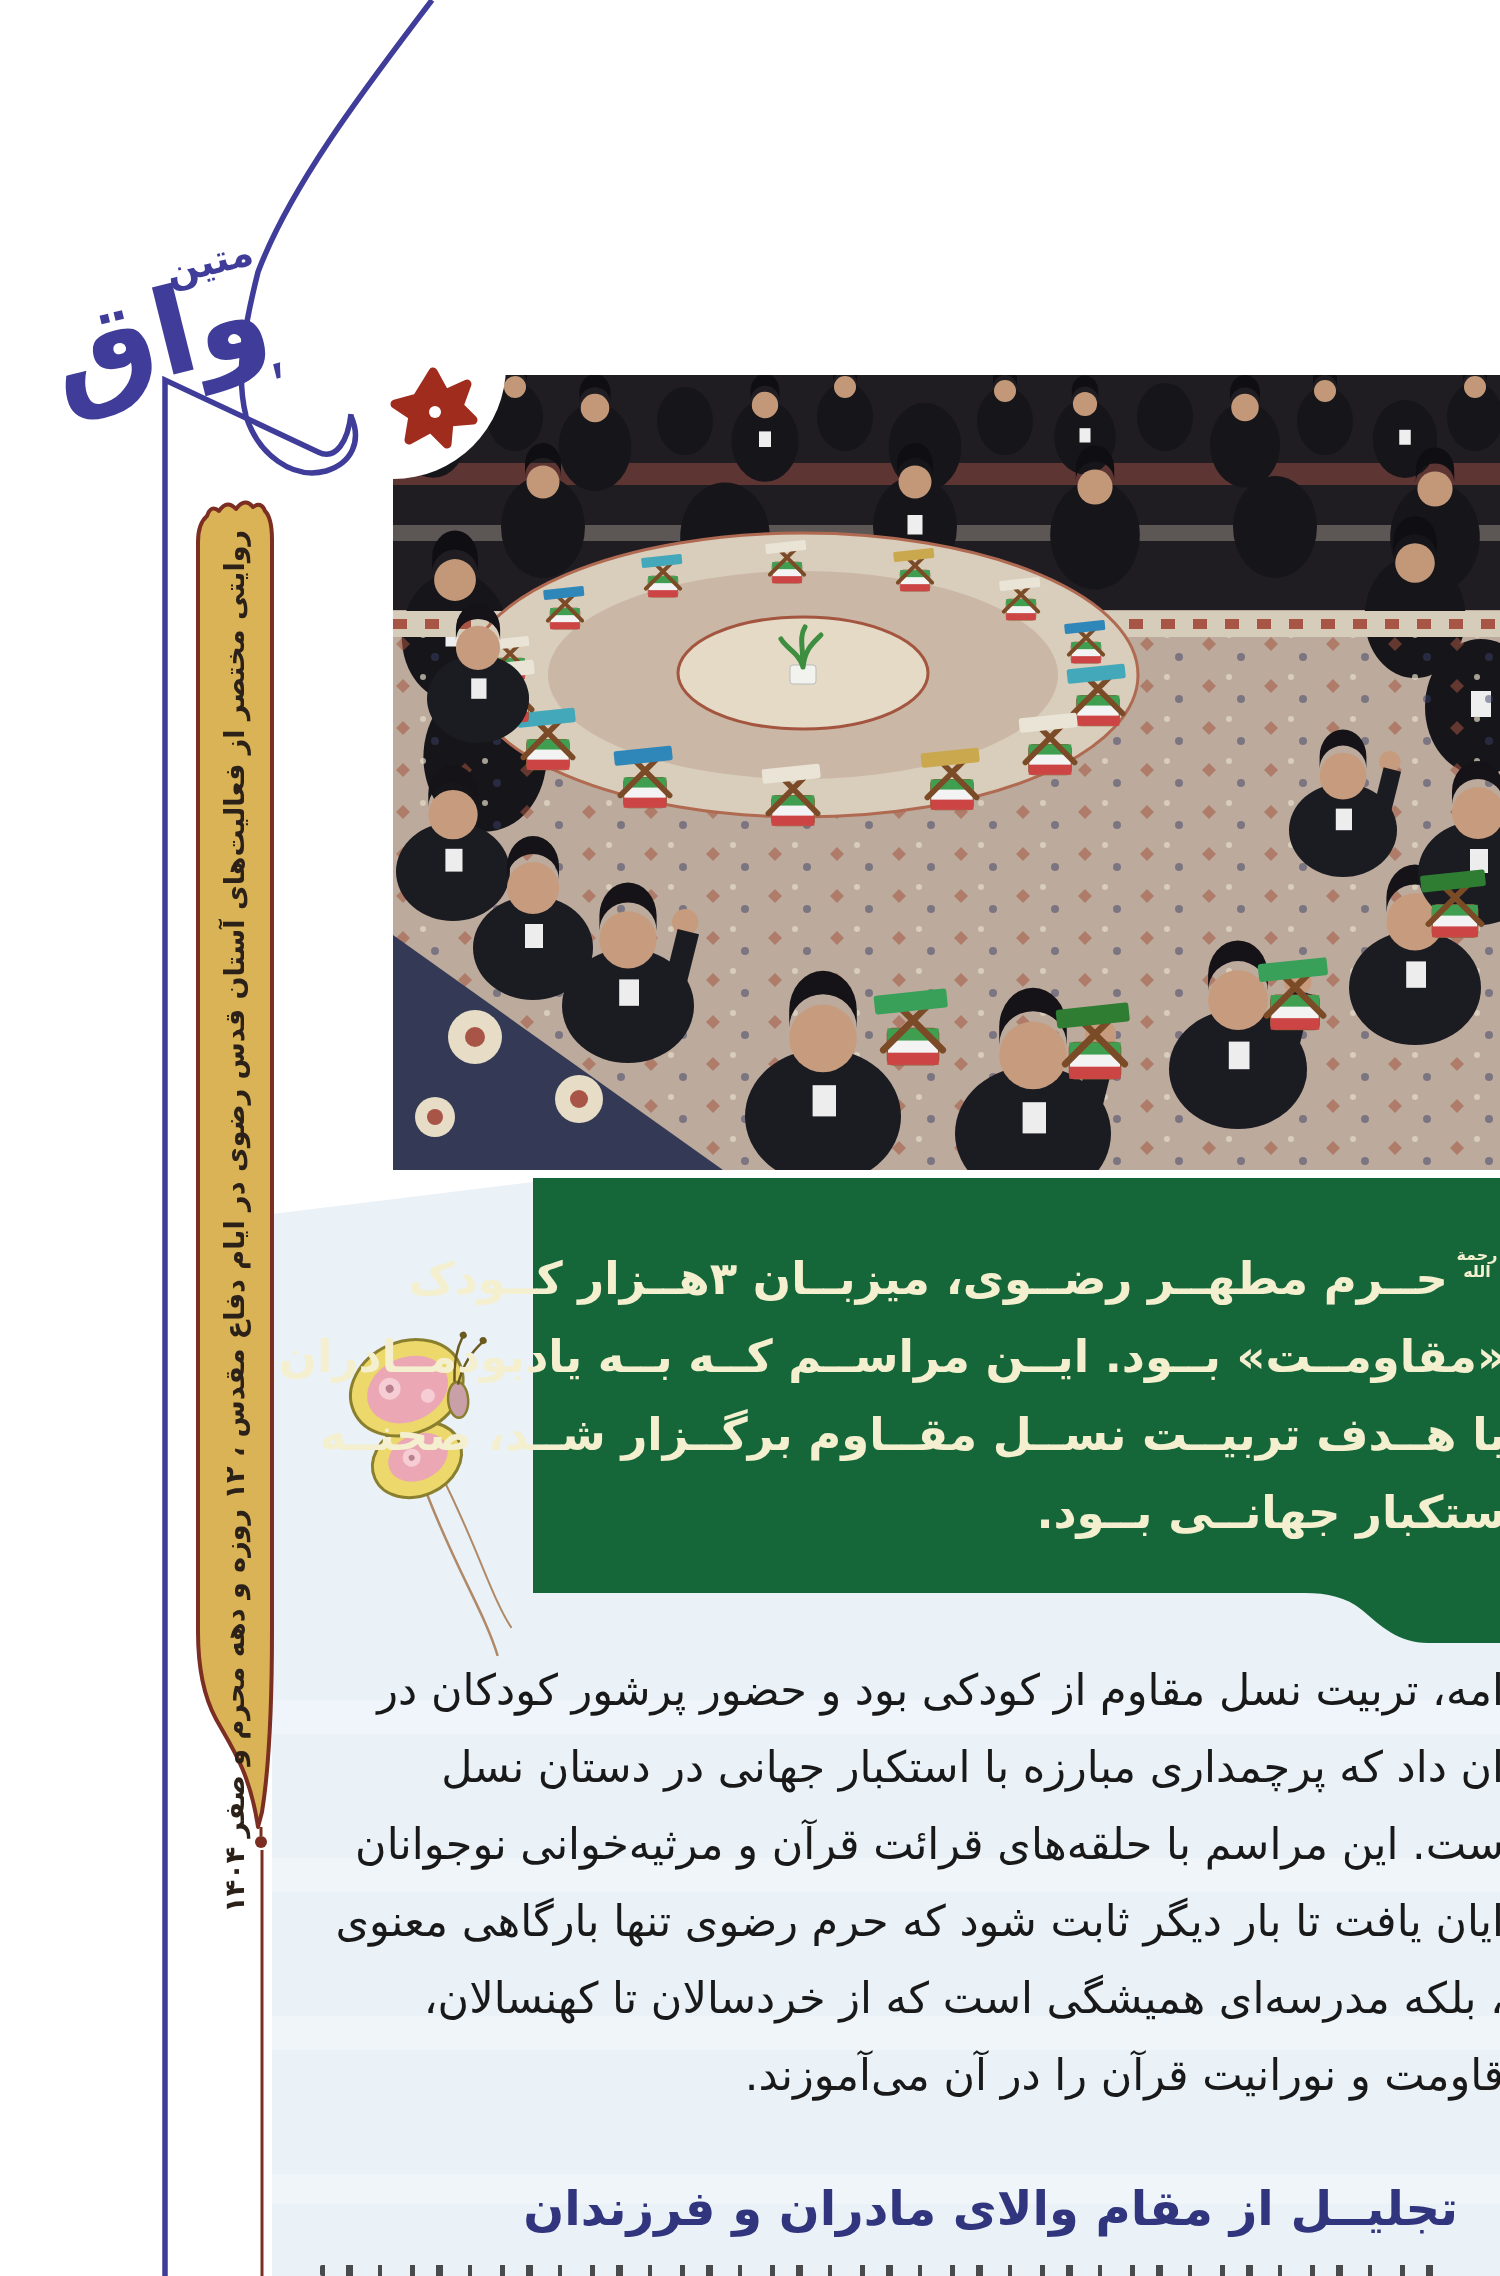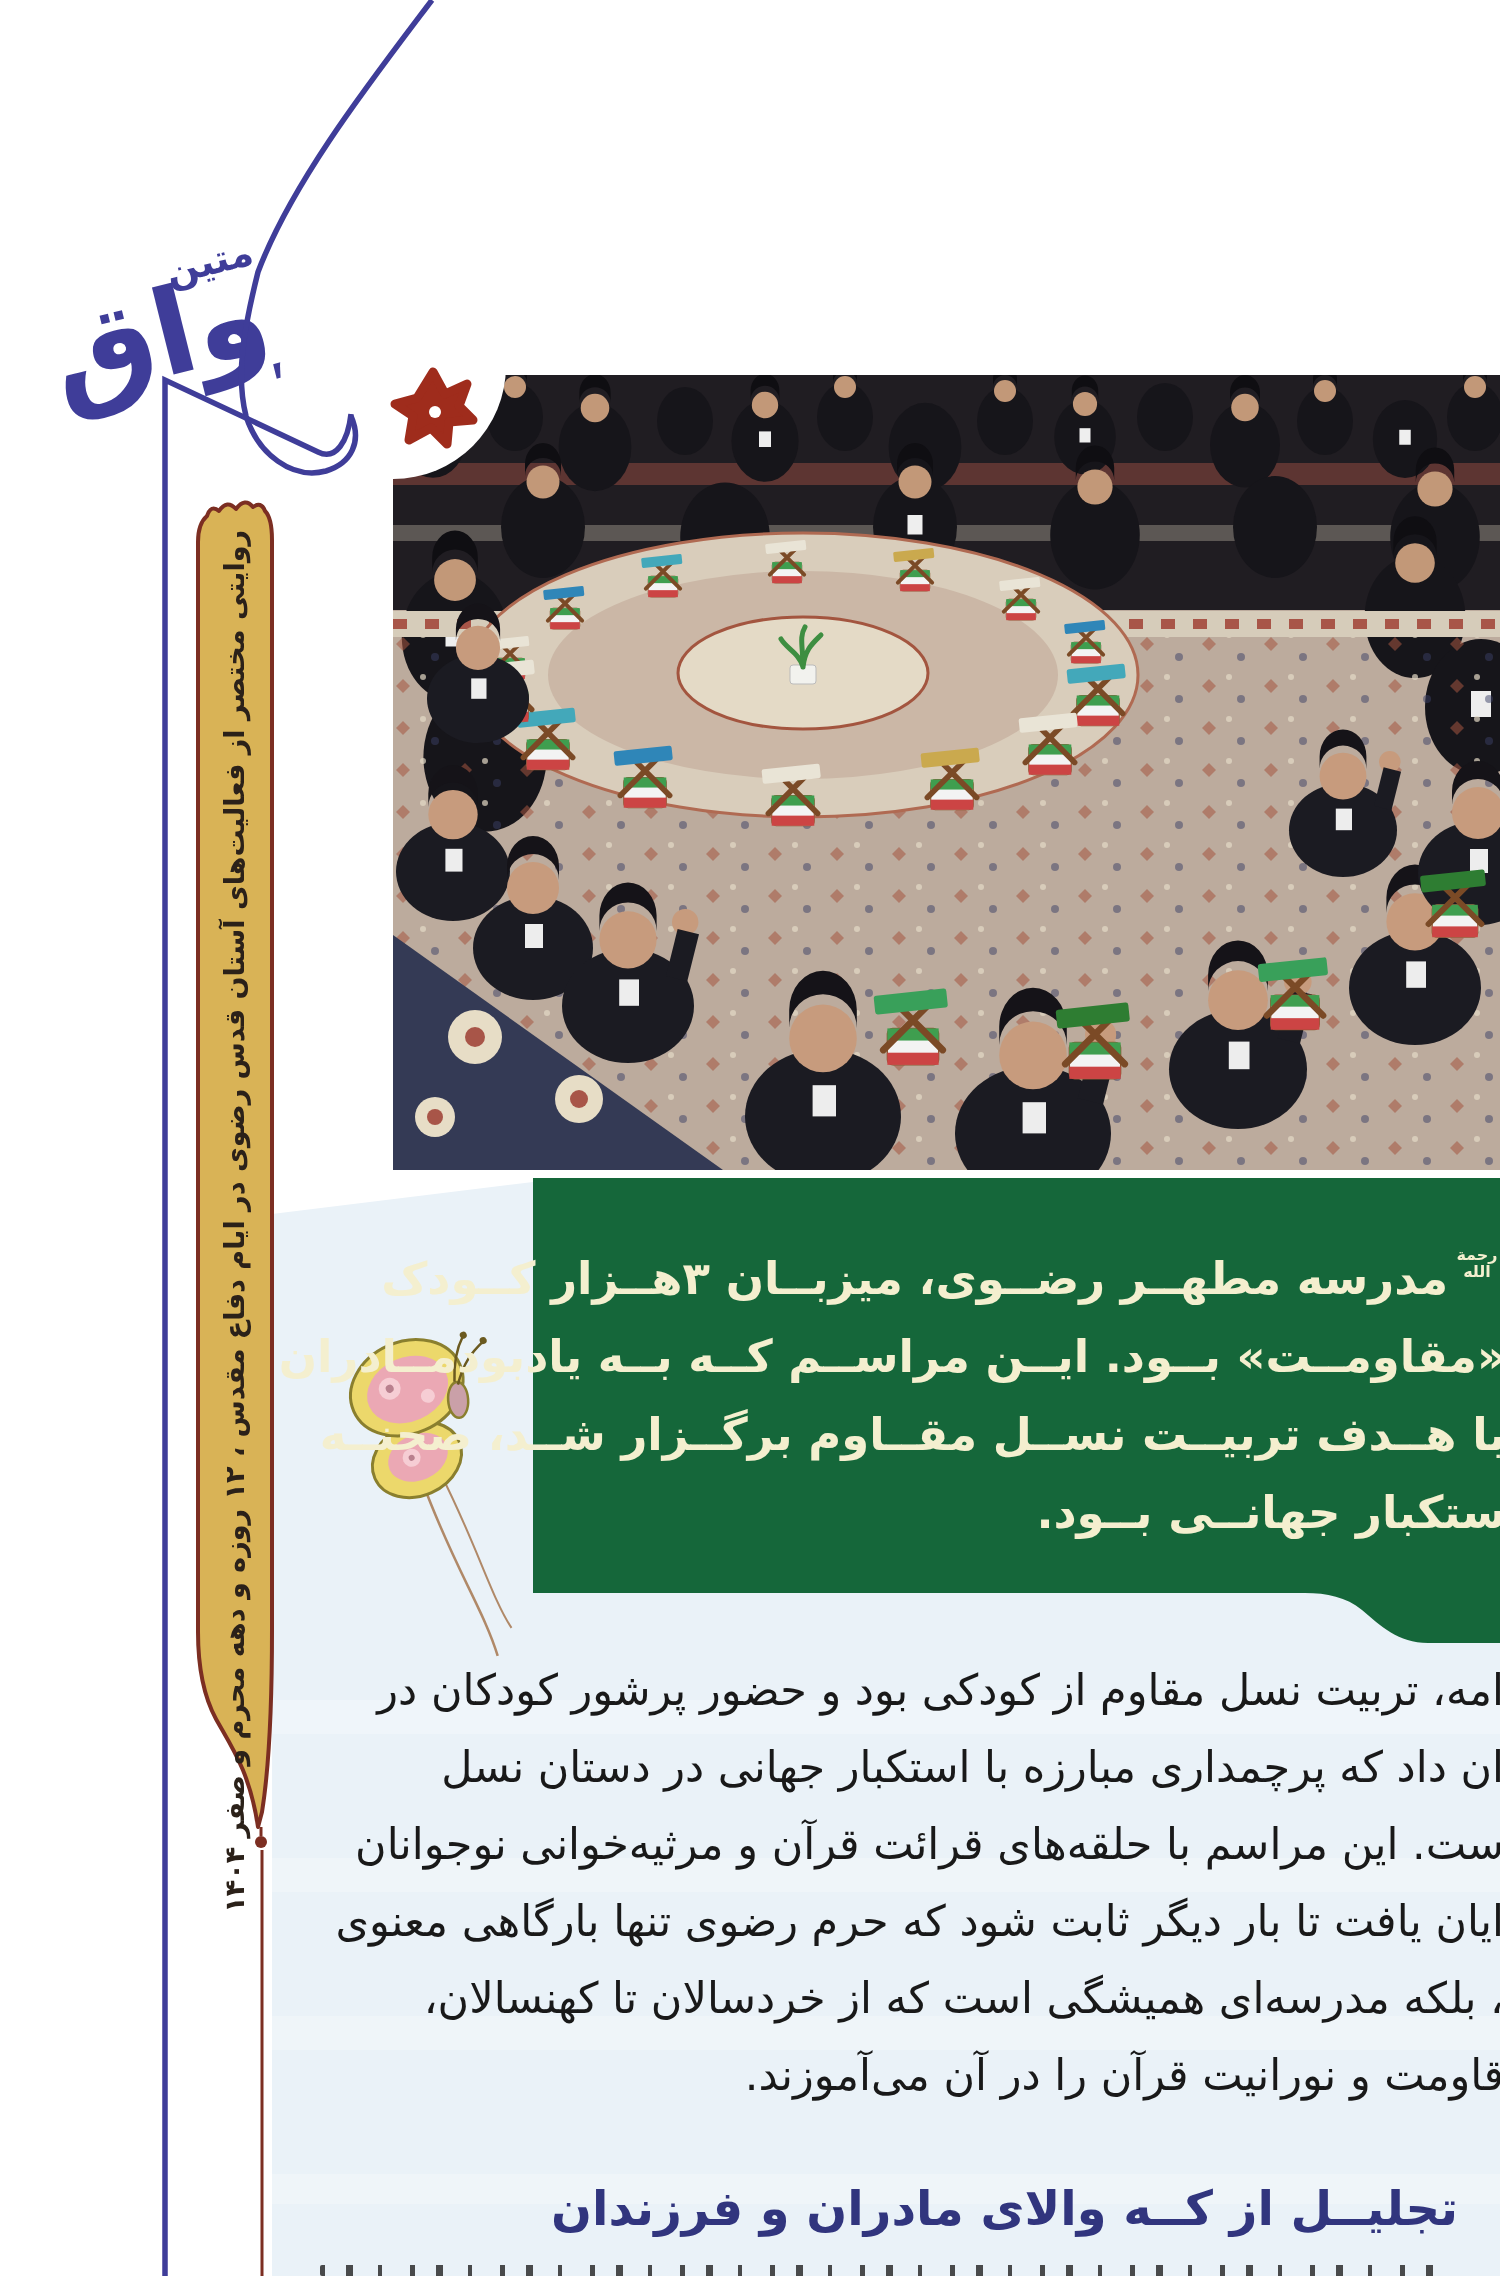--- a/index.html
+++ b/index.html
@@ -516,32 +516,32 @@
         <circle cx="-4" cy="-36" r="4" fill="#b9808e"></circle>
       <circle cx="28" cy="-14" r="7" fill="#f6cdd4"></circle>
       <ellipse cx="54" cy="2" rx="10" ry="18" fill="#caa0a8" stroke="#8a7f2e" stroke-width="2.5" transform="rotate(20 54 2)"></ellipse>
       <path d="M60,-12 C74,-30 86,-36 100,-41 M58,-16 C66,-36 74,-46 84,-54" stroke="#6b5a20" stroke-width="2.5" fill="none"></path>
       <circle cx="101" cy="-42" r="3.5" fill="#6b5a20"></circle>
         <circle cx="85" cy="-55" r="3.5" fill="#6b5a20"></circle>
     </g>
   </svg>
 
   <div id="green-lines" class="abs">
-    <div class="gline"><span class="seal">رحمة الله</span><span>مدرسه مطهــر رضــوی، میزبــان ۳هــزار کــودک</span></div>
+    <div class="gline"><span class="seal">رحمة الله</span><span>حــرم مطهــر رضــوی، میزبــان ۳هــزار کــودک</span></div>
     <div class="gline">«مقاومــت» بــود. ایــن مراســم کــه بــه یادبودمــادران</div>
     <div class="gline">با هــدف تربیــت نســل مقــاوم برگــزار شــد، صحنــه</div>
     <div class="gline">ستکبار جهانــی بــود.</div>
   </div>
 
   <div id="body-lines" class="abs">
     <div class="bline">امه، تربیت نسل مقاوم از کودکی بود و حضور پرشور کودکان در</div>
     <div class="bline">ان داد که پرچمداری مبارزه با استکبار جهانی در دستان نسل</div>
     <div class="bline">ست. این مراسم با حلقه‌های قرائت قرآن و مرثیه‌خوانی نوجوانان</div>
     <div class="bline">ایان یافت تا بار دیگر ثابت شود که حرم رضوی تنها بارگاهی معنوی</div>
     <div class="bline">، بلکه مدرسه‌ای همیشگی است که از خردسالان تا کهنسالان،</div>
     <div class="bline">قاومت و نورانیت قرآن را در آن می‌آموزند.</div>
   </div>
 
-  <div id="heading" class="abs">تجلیــل از کــه والای مادران و فرزندان</div>
+  <div id="heading" class="abs">تجلیــل از مقام والای مادران و فرزندان</div>
 
   <div id="clipped-row" class="abs"></div>
 
 </div>
 
 </body></html>

